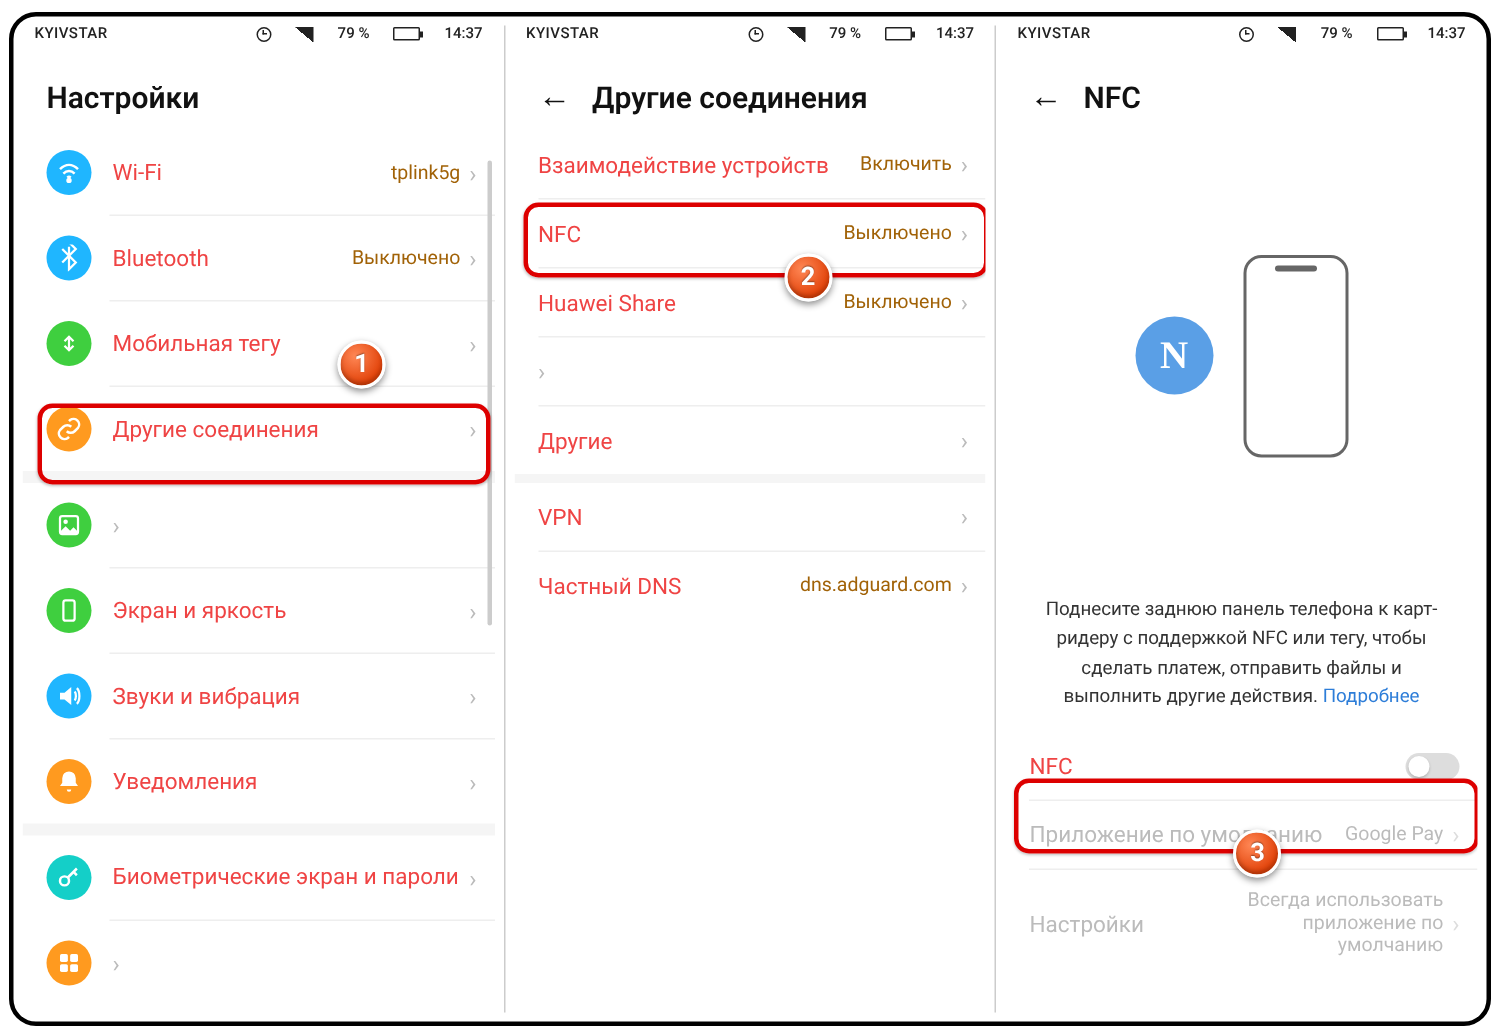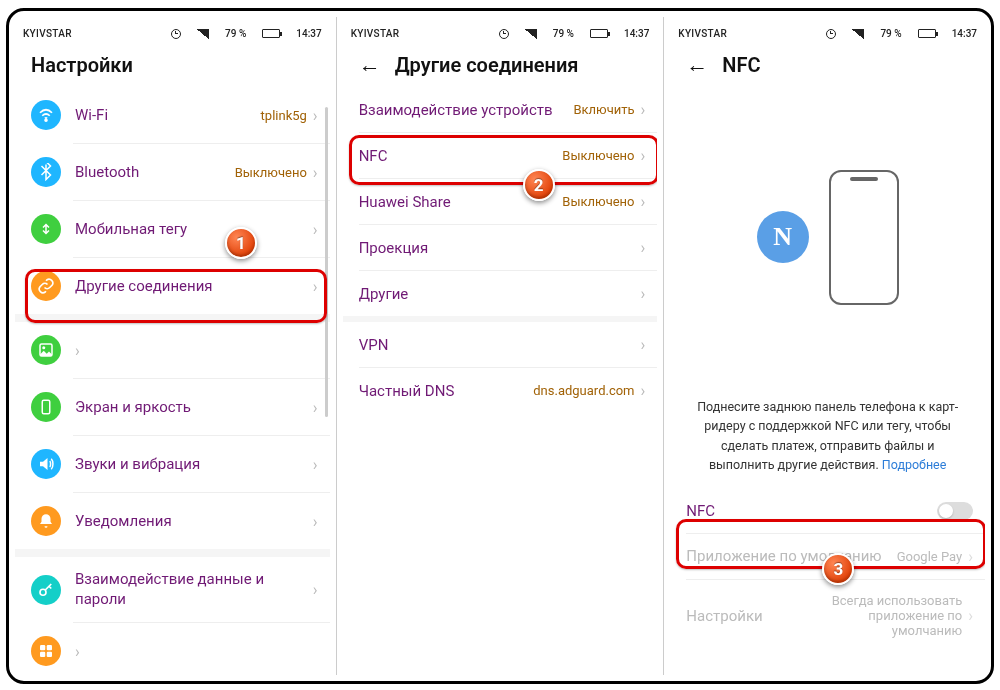--- a/index.html
+++ b/index.html
@@ -2,39 +2,39 @@
 <html><head>
 <meta charset="utf-8">
 <style>
 * { box-sizing: border-box; margin: 0; padding: 0; }
 body { font-family: -apple-system, "Segoe UI", Roboto, sans-serif; background: #fff; width: 1000px; height: 690px; position: relative; }
 .frame { position: relative; border: 3px solid #000; border-radius: 18px; margin: 8px auto; padding: 6px; width: 988px; height: 676px; background: #fff; }
 .inner { display: flex; gap: 6px; width: 100%; height: 100%; }
 .phone { flex: 1; background: #fff; position: relative; overflow: hidden; }
 .divider-v { width: 1px; background: #ccc; }
 
-.statusbar { height: 22px; display: flex; align-items: flex-end; justify-content: space-between; padding: 0 8px; font-size: 10px; color: #222; font-weight: 500; }
+.statusbar { height: 22px; display: flex; align-items: flex-start; justify-content: space-between; padding: 0 8px; font-size: 10px; color: #222; font-weight: 500; }
 .sb-left { letter-spacing: 0.3px; }
 .sb-right { display: flex; align-items: center; gap: 16px; }
 .sb-ico { display: inline-block; }
 .sig { width: 12px; height: 10px; background: linear-gradient(to top right, transparent 48%, #222 48%); }
 .batt { width: 18px; height: 9px; border: 1px solid #222; border-radius: 1px; position: relative; }
 .batt::after { content: ''; position: absolute; right: -3px; top: 2px; width: 2px; height: 4px; background: #222; }
 .batt-fill { height: 100%; width: 79%; background: #222; }
 .alarm { width: 10px; height: 10px; border: 1px solid #222; border-radius: 50%; position: relative; }
 .alarm::before { content: ''; position: absolute; left: 3px; top: 1px; width: 1px; height: 3px; background: #222; }
 .alarm::after { content: ''; position: absolute; left: 3px; top: 3px; width: 3px; height: 1px; background: #222; }
 
 .header { display: flex; align-items: center; padding: 14px 16px 10px; gap: 14px; }
 .h-title { font-size: 20px; font-weight: 600; color: #111; }
 .back { font-size: 22px; color: #111; line-height: 1; cursor: pointer; }
 
 .row { display: flex; align-items: center; padding: 13px 12px 13px 16px; cursor: pointer; position: relative; }
 .ico-wrap { width: 30px; height: 30px; border-radius: 50%; display: flex; align-items: center; justify-content: center; margin-right: 14px; flex-shrink: 0; color: #fff; }
-.row-label { flex: 1; font-size: 15px; color: #701a75; }
+.row-label { flex: 1; font-size: 15px; color: #ef4444; }
 .row-label.twoline { line-height: 1.3; font-size: 15px; }
 .row-val { font-size: 13px; color: #a16207; margin-right: 6px; text-align: right; max-width: 140px; }
 .chev { color: #bbb; font-size: 16px; }
 .sep { height: 1px; background: #eee; margin-left: 58px; }
 .sep.full { margin-left: 16px; }
 .gap { height: 8px; background: #f5f5f5; }
 .gap.sm { height: 6px; }
 
 .scrollbar { position: absolute; right: 2px; top: 90px; width: 3px; height: 310px; background: #ccc; border-radius: 2px; }
 
@@ -163,21 +163,21 @@
             <span class="chev">›</span>
           </div>
           <div class="gap"></div>
           <div class="row">
             <span class="ico-wrap" style="background:#14cfc8">
               <svg class="ic" viewBox="0 0 24 24" fill="none" stroke="#fff" stroke-width="2.2">
                 <circle cx="8" cy="15" r="4"></circle>
                 <path d="M11 12l8-8m-3 3l3 3"></path>
               </svg>
             </span>
-            <span class="row-label twoline">Взаимодействие данные и пароли</span>
+            <span class="row-label twoline">Биометрические экран и пароли</span>
             <span class="chev">›</span>
           </div>
           <div class="sep"></div>
           <div class="row">
             <span class="ico-wrap" style="background:#ff9a1f">
               <svg class="ic" viewBox="0 0 24 24" fill="#fff">
                 <rect x="4" y="4" width="7" height="7" rx="1.5"></rect>
                 <rect x="13" y="4" width="7" height="7" rx="1.5"></rect>
                 <rect x="4" y="13" width="7" height="7" rx="1.5"></rect>
                 <rect x="13" y="13" width="7" height="7" rx="1.5"></rect>
@@ -221,21 +221,20 @@
             <span class="chev">›</span>
           </div>
           <div class="sep full"></div>
           <div class="row">
             <span class="row-label">Huawei Share</span>
             <span class="row-val">Выключено</span>
             <span class="chev">›</span>
           </div>
           <div class="sep full"></div>
           <div class="row">
-            <span class="row-label">Проекция</span>
             <span class="chev">›</span>
           </div>
           <div class="sep full"></div>
           <div class="row">
             <span class="row-label">Другие</span>
             <span class="chev">›</span>
           </div>
           <div class="gap sm"></div>
           <div class="row">
             <span class="row-label">VPN</span>

